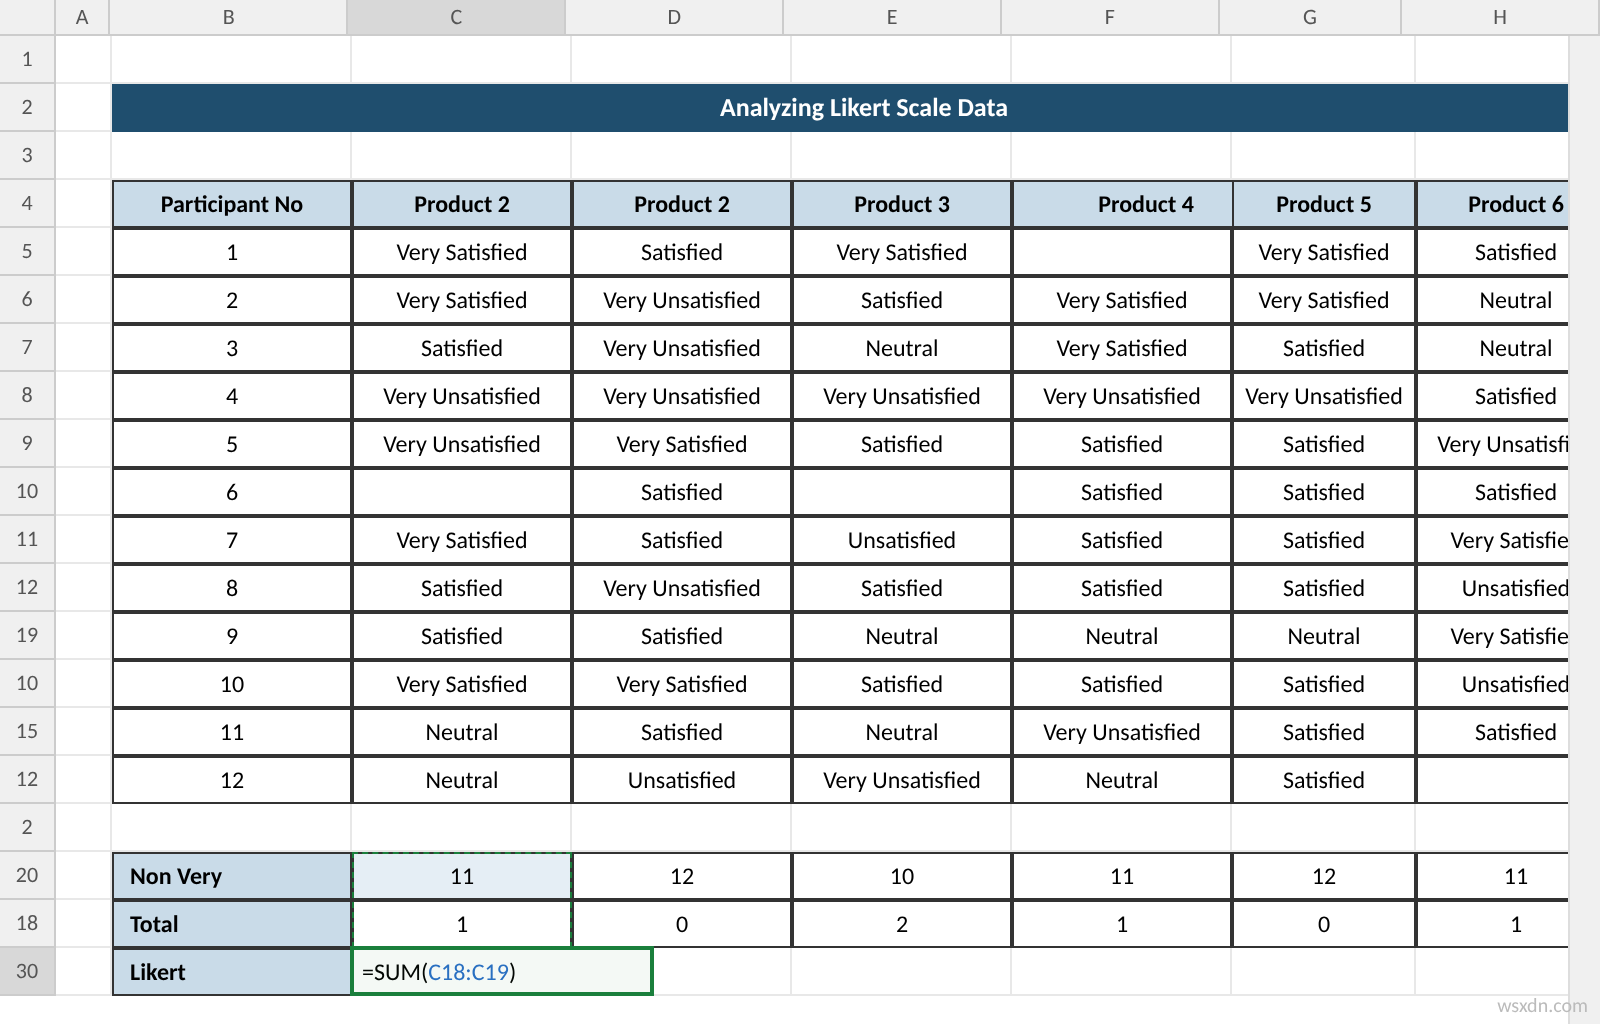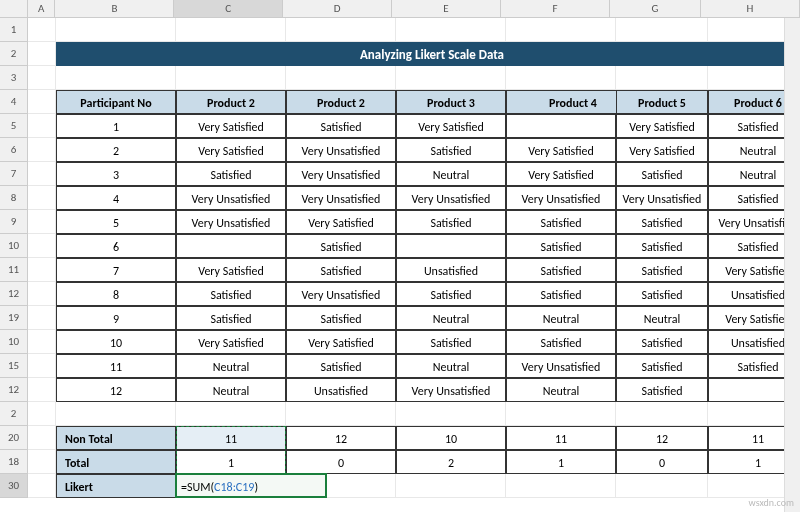--- a/index.html
+++ b/index.html
@@ -308,21 +308,21 @@
       <div class="cell data-cell" style="position: absolute; left: 478px; top: 336px; width: 110px;">Very Unsatisfied</div>
       <div class="cell data-cell" style="position: absolute; left: 588px; top: 336px; width: 92px;">Satisfied</div>
       <div class="cell data-cell" style="position: absolute; left: 680px; top: 336px; width: 100px;">Satisfied</div>
       <div class="cell data-cell" style="position: absolute; left: 28px; top: 360px; width: 120px;">12</div>
       <div class="cell data-cell" style="position: absolute; left: 148px; top: 360px; width: 110px;">Neutral</div>
       <div class="cell data-cell" style="position: absolute; left: 258px; top: 360px; width: 110px;">Unsatisfied</div>
       <div class="cell data-cell" style="position: absolute; left: 368px; top: 360px; width: 110px;">Very Unsatisfied</div>
       <div class="cell data-cell" style="position: absolute; left: 478px; top: 360px; width: 110px;">Neutral</div>
       <div class="cell data-cell" style="position: absolute; left: 588px; top: 360px; width: 92px;">Satisfied</div>
       <div class="cell data-cell" style="position: absolute; left: 680px; top: 360px; width: 100px;"></div>
-      <div class="cell summary-label" style="position: absolute; left: 28px; top: 408px; width: 120px;">Non Total</div>
+      <div class="cell summary-label" style="position: absolute; left: 28px; top: 408px; width: 120px;">Non Very</div>
       <div class="cell summary-val highlight" style="position: absolute; left: 148px; top: 408px; width: 110px;">11</div>
       <div class="cell summary-val" style="position: absolute; left: 258px; top: 408px; width: 110px;">12</div>
       <div class="cell summary-val" style="position: absolute; left: 368px; top: 408px; width: 110px;">10</div>
       <div class="cell summary-val" style="position: absolute; left: 478px; top: 408px; width: 110px;">11</div>
       <div class="cell summary-val" style="position: absolute; left: 588px; top: 408px; width: 92px;">12</div>
       <div class="cell summary-val" style="position: absolute; left: 680px; top: 408px; width: 100px;">11</div>
       <div class="cell summary-label" style="position: absolute; left: 28px; top: 432px; width: 120px;">Total</div>
       <div class="cell summary-val" style="position: absolute; left: 148px; top: 432px; width: 110px;">1</div>
       <div class="cell summary-val" style="position: absolute; left: 258px; top: 432px; width: 110px;">0</div>
       <div class="cell summary-val" style="position: absolute; left: 368px; top: 432px; width: 110px;">2</div>

